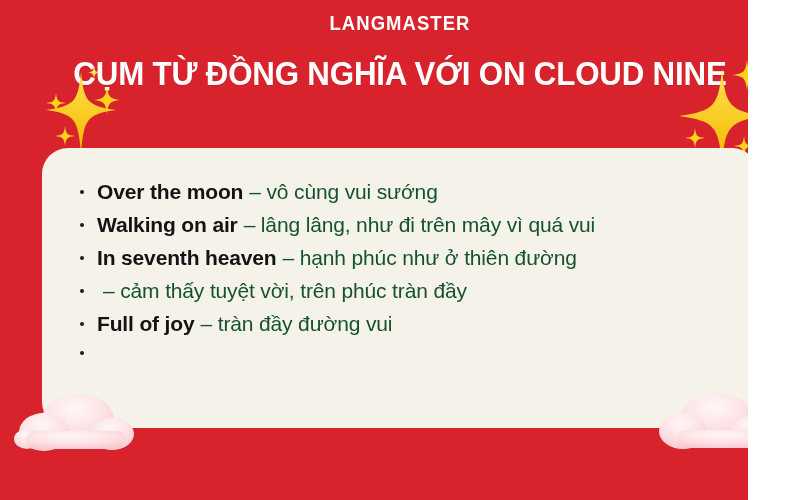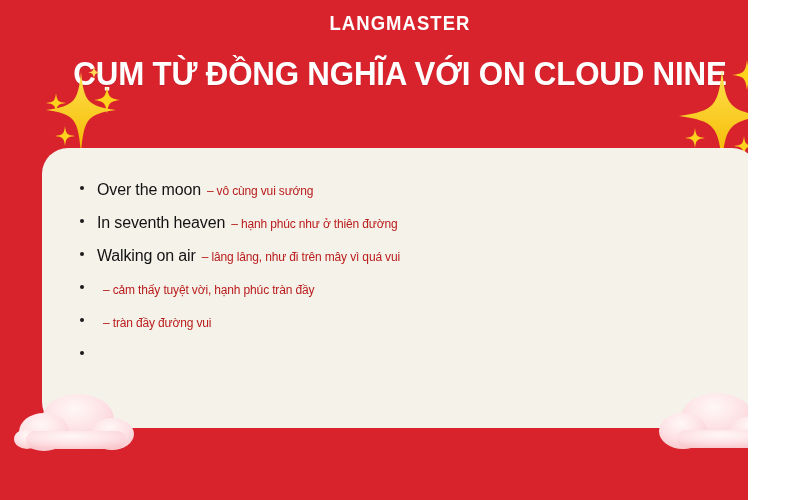--- a/index.html
+++ b/index.html
@@ -100,29 +100,29 @@
   .bullet i {
     display: inline-block;
     width: 4px;
     height: 4px;
     border-radius: 50%;
     background: #1B1B1B;
     position: relative;
     top: -3px;
   }
   .term {
-    font-size: 16px;
-    font-weight: normal;
+    font-size: 21px;
+    font-weight: bold;
     color: #131313;
     letter-spacing: -0.15px;
   }
   .gloss {
-    font-size: 12px;
+    font-size: 21px;
     font-weight: normal;
-    color: #b91c1c;
+    color: #14532d;
     letter-spacing: -0.15px;
     margin-left: 6px;
   }
 
   
   .cloud {
     position: absolute;
     pointer-events: none;
   }
   .cloud svg { display: block; }
@@ -186,37 +186,38 @@
     <ul id="list">
 
       <li class="row">
         <span class="bullet"><i></i></span>
         <span class="term">Over the moon</span>
         <span class="gloss"><span>–</span> <span>vô cùng vui sướng</span></span>
       </li>
 
       <li class="row">
         <span class="bullet"><i></i></span>
+        <span class="term">Walking on air</span>
+        <span class="gloss"><span>–</span> <span>lâng lâng, như đi trên mây vì quá vui</span></span>
+      </li>
+
+      <li class="row">
+        <span class="bullet"><i></i></span>
         <span class="term">In seventh heaven</span>
         <span class="gloss"><span>–</span> <span>hạnh phúc như ở thiên đường</span></span>
       </li>
 
       <li class="row">
         <span class="bullet"><i></i></span>
-        <span class="term">Walking on air</span>
-        <span class="gloss"><span>–</span> <span>lâng lâng, như đi trên mây vì quá vui</span></span>
-      </li>
-
-      <li class="row">
-        <span class="bullet"><i></i></span>
-        <span class="gloss"><span>–</span> <span>cảm thấy tuyệt vời, hạnh phúc tràn đầy</span></span>
-      </li>
-
-      <li class="row">
-        <span class="bullet"><i></i></span>
+        <span class="gloss"><span>–</span> <span>cảm thấy tuyệt vời, trên phúc tràn đầy</span></span>
+      </li>
+
+      <li class="row">
+        <span class="bullet"><i></i></span>
+        <span class="term">Full of joy</span>
         <span class="gloss"><span>–</span> <span>tràn đầy đường vui</span></span>
       </li>
 
       <li class="row">
         <span class="bullet"><i></i></span>
       </li>
 
     </ul>
   </div>
 

